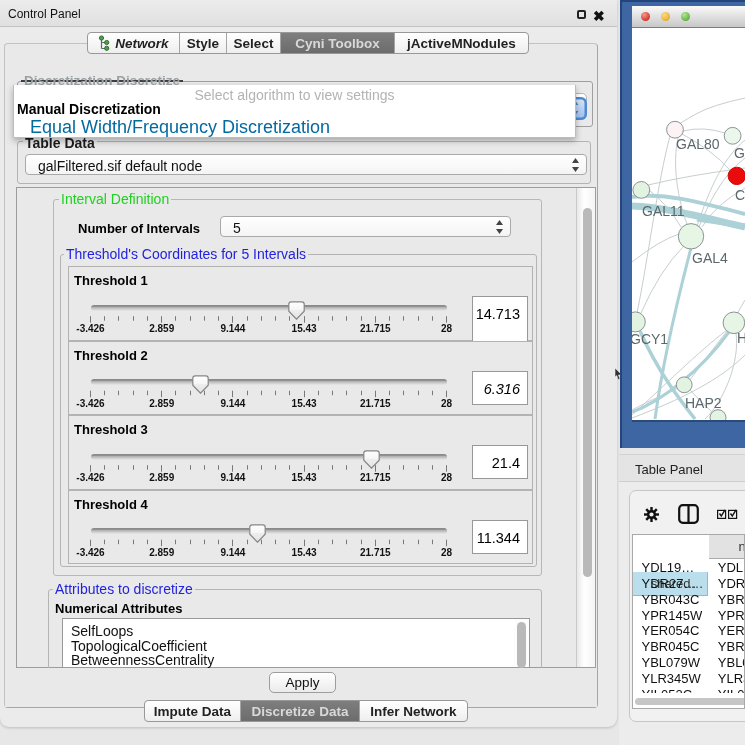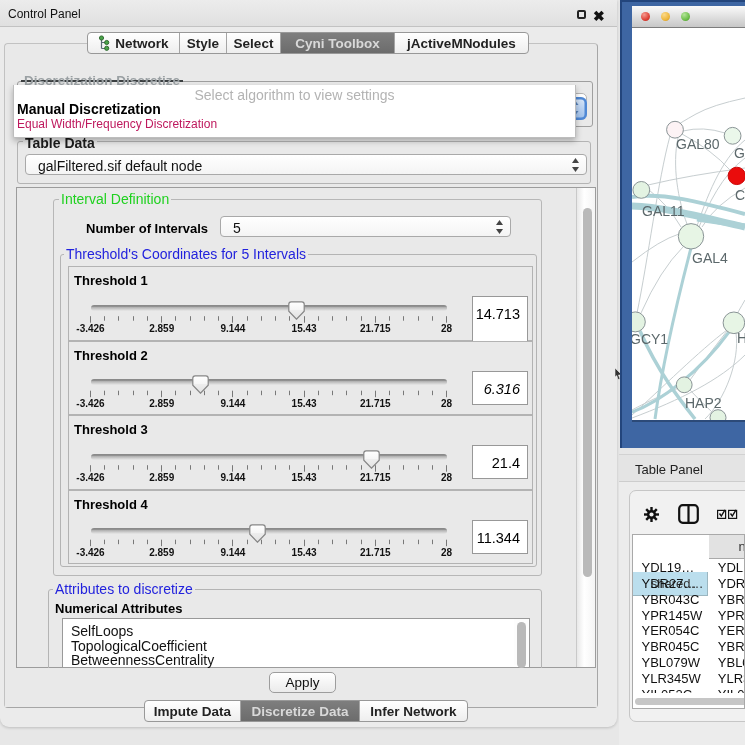--- a/index.html
+++ b/index.html
@@ -27,21 +27,21 @@
 .gtitle { position:absolute; font-size:14px; background:#e9e9e9; padding:0 2px; white-space:nowrap; }
 
 .combo { position:absolute; background:linear-gradient(#ffffff,#f4f4f4); border:1px solid #a9a9a9; border-radius:4px; font-size:14px; color:#111; }
 .combo .txt { position:absolute; left:12px; top:3px; }
 .combo .step { position:absolute; right:6px; top:2px; width:9px; height:16px; }
 
 
 #popup { z-index:4; left:13px; top:84.5px; width:563px; height:53px; background:#ffffff; border:1px solid #bdbdbd; border-top:none; box-shadow:0 3px 6px rgba(0,0,0,0.28); border-radius:0 0 2px 2px; }
 #popup .r1 { position:absolute; width:100%; text-align:center; top:2px; font-size:14px; color:#b3b3b3; }
 #popup .r2 { position:absolute; left:3px; top:16.5px; font-size:14px; font-weight:bold; color:#000; }
-#popup .r3 { position:absolute; left:3px; top:32px; font-size:12px; color:#be185d; }
+#popup .r3 { position:absolute; left:16px; top:32px; font-size:18px; color:#0369a1; }
 
 
 #scrollpane { left:16px; top:186.5px; width:580px; height:481px; border:1px solid #9c9c9c; background:#e9e9e9; }
 #vtrack { position:absolute; right:0; top:0; width:19px; height:479px; background:linear-gradient(90deg,#e8e8e8,#ffffff 40%,#f4f4f4); border-left:1px solid #c9c9c9; }
 #vthumb { position:absolute; left:583px; top:208px; width:9px; height:369px; background:#b9b9b9; border-radius:4.5px; }
 
 .tbox { position:absolute; border:1px solid #b3b3b3; }
 .btitle { position:absolute; font-size:13px; font-weight:bold; color:#000; }
 .vfield { position:absolute; background:#fff; border:1px solid #989898; font-size:14.5px; color:#000; text-align:right; padding:9px 7px 0 0; }
 
@@ -70,21 +70,21 @@
 <body>
 
 <div class="abs" id="cpwin"></div>
 <div class="abs" id="cptitle">
     <span class="t">Control Panel</span>
   </div>
 <div class="sqicon"></div>
 <div class="xicon">✖</div>
 
 <div class="seg" style="left:87px; top:32px; width:442px; height:22px;">
-  <div class="s" style="width:92px;"><svg width="12" height="16" viewBox="0 0 12 16" style="margin-right:5px;">
+  <div class="s" style="width:92px;font-style:italic;"><svg width="12" height="16" viewBox="0 0 12 16" style="margin-right:5px;">
         <g stroke="#5a6a74" stroke-width="1.2" fill="none">
           <path d="M3.5 4 L3.5 13.5 M3.5 7.5 L8.5 7.5 M3.5 13.5 L8.5 13.5"></path>
         </g>
         <g fill="#4aa34a" stroke="#276327" stroke-width="0.9">
           <circle cx="3.5" cy="3" r="2.1"></circle>
           <circle cx="8.7" cy="7.5" r="2.1"></circle>
           <circle cx="8.7" cy="13.3" r="2.1"></circle>
         </g>
       </svg>Network</div>
   <div class="s" style="width:47px;">Style</div>
@@ -122,21 +122,21 @@
   </div>
 
 <div class="abs" id="scrollpane">
     <div id="vtrack"></div>
   </div>
 <div class="abs" id="vthumb"></div>
 
 <div class="group" style="left:53px; top:199px; width:489px; height:377px; border-color:#b7b7b7;"></div>
 <div class="gtitle" style="left:59px; top:191px; color:#1fd11f;">Interval Definition</div>
 
-<div class="btitle" style="left:86px; top:221px;">Number of Intervals</div>
+<div class="btitle" style="left:78px; top:221px;">Number of Intervals</div>
 <div class="combo" style="left:220px; top:216px; width:291px; height:21px;">
     <span class="txt">5</span>
 <svg class="step" viewBox="0 0 9 16">
       <path d="M4.5 1 L8 6 L1 6 Z" fill="#444"></path>
       <path d="M4.5 15 L8 10 L1 10 Z" fill="#444"></path>
     </svg>
   </div>
 
 <div class="group" style="left:60px; top:254px; width:477px; height:313px;"></div>
 <div class="gtitle" style="left:64px; top:246px; color:#2222dd;">Threshold's Coordinates for 5 Intervals</div>

